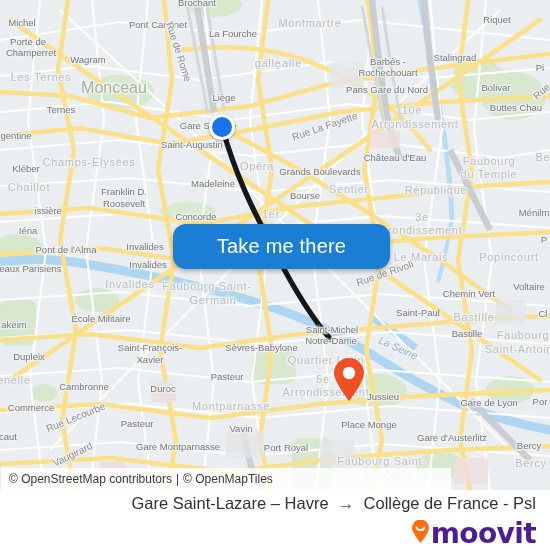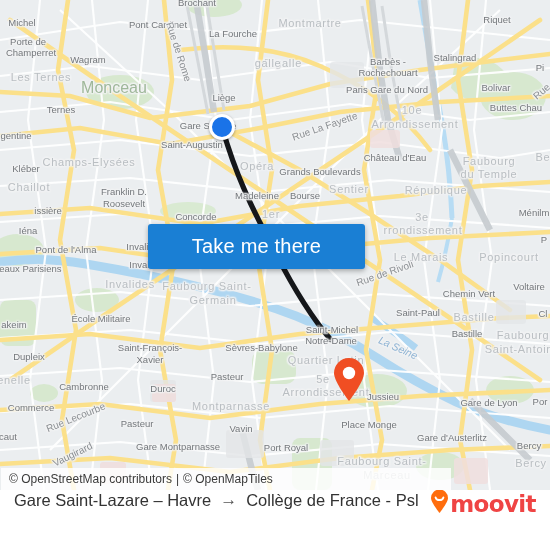--- a/index.html
+++ b/index.html
@@ -46,23 +46,23 @@
     background:#1a73e8;border:3px solid #ffffff;
     box-sizing:border-box;
     box-shadow:0 1px 3px rgba(0,0,0,.35);
     transform:translate(-50%,-50%);
   }
   .dest-pin{position:absolute;transform:translate(-50%,-100%);}
 
   
   .cta{
     position:absolute;
-    left:148px;top:224px;width:217px;height:45px;
+    left:173px;top:224px;width:217px;height:45px;
     background:#1a7fd4;
-    border-radius:3px;
+    border-radius:13px;
     box-shadow:0 2px 5px rgba(0,0,0,.30);
     color:#ffffff;
     font-size:20px;
     display:flex;align-items:center;justify-content:center;
     letter-spacing:.2px;
     cursor:pointer;
     border:none;
     font-family:"Liberation Sans", sans-serif;
   }
 
@@ -73,32 +73,32 @@
     display:flex;align-items:center;
     font-size:12px;color:#3a3a3a;
     padding-left:8px;box-sizing:border-box;
   }
   .attribution .sep{margin:0 4px;color:#3a3a3a;}
 
   
   .footer{
     position:absolute;left:0;top:490px;width:550px;height:60px;
     background:#ffffff;
-    display:flex;align-items:flex-start;
-    padding:0 14px;box-sizing:border-box;
+    display:flex;align-items:flex-end;
+    padding:0 14px;box-sizing:border-box;flex-direction:column;
   }
   .trip{
     display:flex;align-items:center;gap:9px;
     font-size:16.5px;color:#333333;white-space:nowrap;
     flex:1;
   }
   .trip .arrow{font-size:17px;color:#555;}
   .brand{display:flex;align-items:center;gap:1px;margin-left:auto;}
   .brand .wordmark{
-    font-size:23px;font-weight:bold;color:#ef4444;letter-spacing:-.6px;
+    font-size:28px;font-weight:bold;color:#4c1d95;letter-spacing:-.6px;
     font-family:"DejaVu Sans", sans-serif;
   }
 </style>
 </head>
 <body>
 
 <div id="app">
 
   <div class="map">
 
@@ -235,21 +235,21 @@
         <div class="maplabel poi" style="left: 192px; top: 145px;">Saint-Augustin</div>
         <div class="maplabel district" style="left: 89px; top: 163px;">Champs-Elysées</div>
         <div class="maplabel poi" style="left: 26px; top: 169px;">Kléber</div>
         <div class="maplabel district" style="left: 257px; top: 167px;">Opéra</div>
         <div class="maplabel poi" style="left: 320px; top: 172px;">Grands Boulevards</div>
         <div class="maplabel poi" style="left: 395px; top: 158px;">Château d'Eau</div>
         <div class="maplabel district" style="left: 489px; top: 162px;">Faubourg</div>
         <div class="maplabel district" style="left: 489px; top: 175px;">du Temple</div>
         <div class="maplabel district" style="left: 543px; top: 158px;">Be</div>
         <div class="maplabel district" style="left: 29px; top: 188px;">Chaillot</div>
-        <div class="maplabel poi" style="left: 213px; top: 196px; margin-left: 44px;">Madeleine</div>
+        <div class="maplabel poi" style="left: 213px; top: 184px;">Madeleine</div>
         <div class="maplabel poi" style="left: 124px; top: 192px;">Franklin D.</div>
         <div class="maplabel poi" style="left: 124px; top: 204px;">Roosevelt</div>
         <div class="maplabel district" style="left: 349px; top: 190px;">Sentier</div>
         <div class="maplabel district" style="left: 436px; top: 191px;">République</div>
         <div class="maplabel poi" style="left: 534px; top: 213px;">Ménilm</div>
         <div class="maplabel poi" style="left: 14px; top: 211px; margin-left: 34px;">issière</div>
         <div class="maplabel poi" style="left: 305px; top: 196px;">Bourse</div>
         <div class="maplabel poi" style="left: 196px; top: 217px;">Concorde</div>
         <div class="maplabel district" style="left: 271px; top: 215px;">1er</div>
         <div class="maplabel poi" style="left: 28px; top: 231px;">Iéna</div>

